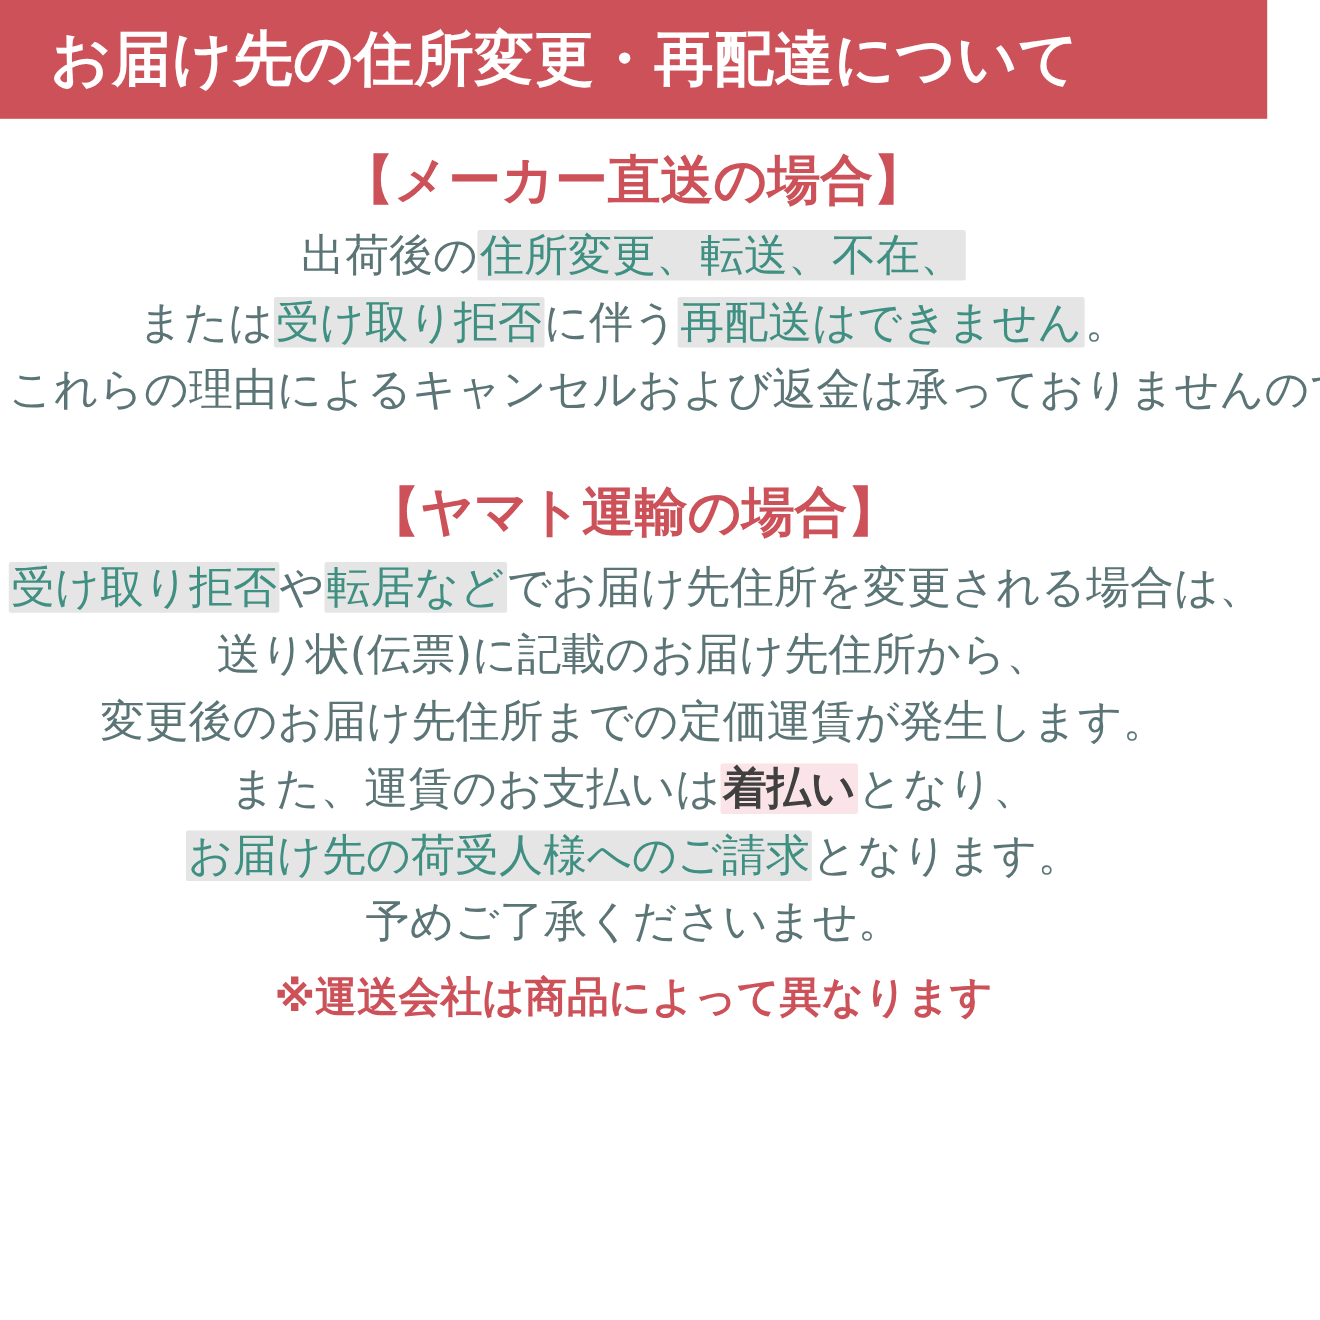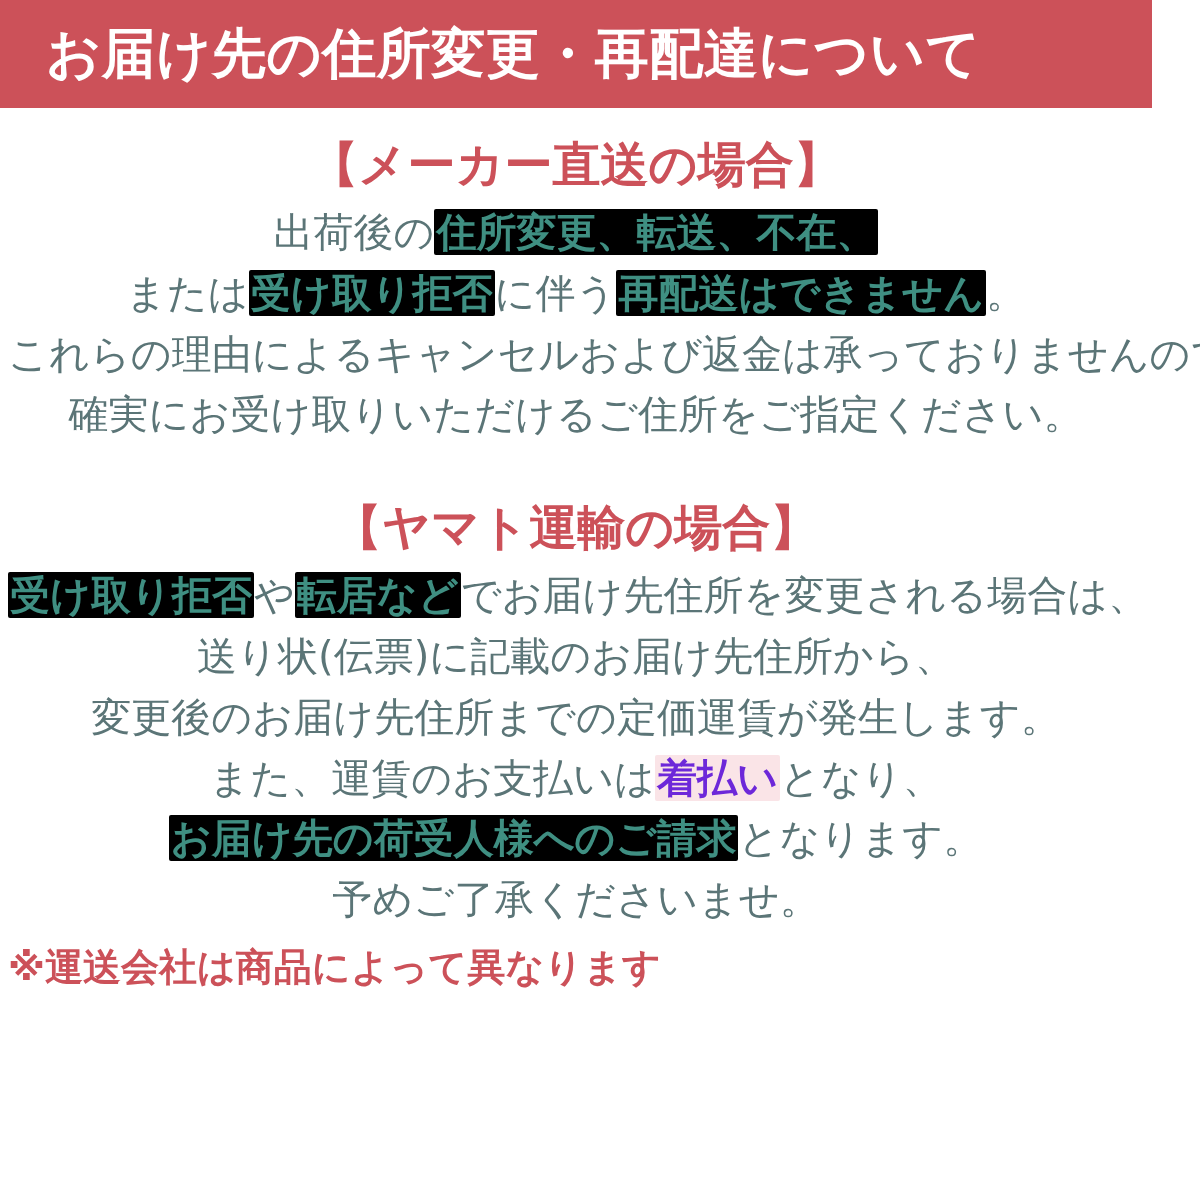--- a/index.html
+++ b/index.html
@@ -56,37 +56,37 @@
     color: #5b7577;
     font-size: 40px;
     text-align: center;
     line-height: 1.42;
     white-space: nowrap;
     margin: 4px 0;
   }
   
   .hl {
     color: #3f8f82;
-    font-weight: bold;
-    background: #000000;
+    font-weight: normal;
+    background: #e5e5e5;
     padding: 0 2px;
     border-radius: 2px;
   }
   .hl-pink {
-    color: #6d28d9;
+    color: #404040;
     font-weight: bold;
     background: #fae4e7;
     padding: 0 2px;
     border-radius: 2px;
   }
   .note {
     color: #cc5159;
     font-size: 38px;
     font-weight: bold;
-    text-align: left;
+    text-align: center;
     margin-top: 14px;
     white-space: nowrap;
   }
   .plain-teal {
     color: #5b7577;
   }
 </style>
 </head>
 <body>
 
@@ -102,21 +102,20 @@
 
     <div class="line">
       <span class="plain-teal">出荷後の</span><span class="hl">住所変更、転送、不在、</span>
     </div>
 
     <div class="line">
       <span class="plain-teal">または</span><span class="hl">受け取り拒否</span><span class="plain-teal">に伴う</span><span class="hl">再配送はできません</span><span class="plain-teal">。</span>
     </div>
 
     <div class="line">これらの理由によるキャンセルおよび返金は承っておりませんので、</div>
-    <div class="line">確実にお受け取りいただけるご住所をご指定ください。</div>
 
     <div class="section-heading second">【ヤマト運輸の場合】</div>
 
     <div class="line">
       <span class="hl">受け取り拒否</span><span class="plain-teal">や</span><span class="hl">転居など</span><span class="plain-teal">でお届け先住所を変更される場合は、</span>
     </div>
 
     <div class="line">送り状(伝票)に記載のお届け先住所から、</div>
     <div class="line">変更後のお届け先住所までの定価運賃が発生します。</div>
 

